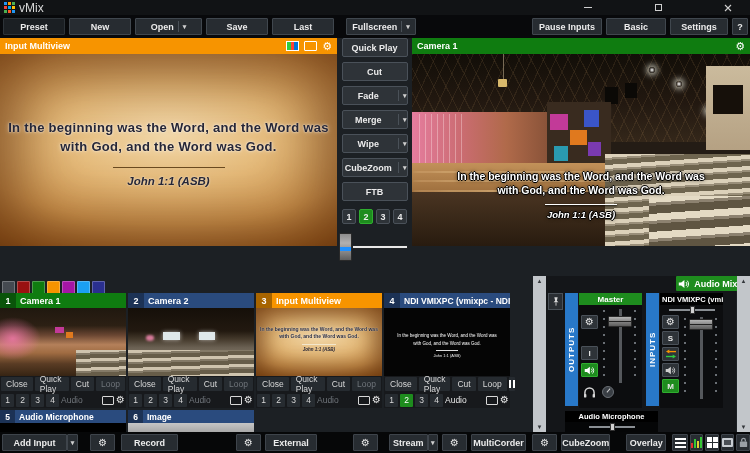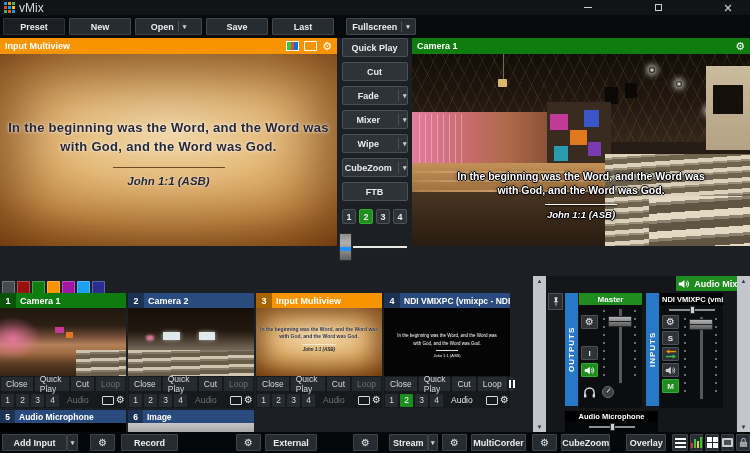--- a/index.html
+++ b/index.html
@@ -95,21 +95,21 @@
   .cell { width:126px; margin-right:2px; }
   .cell-title { height:15px; display:flex; align-items:center; font-size:9px; font-weight:bold; color:#fff; }
   .badge { width:16px; height:15px; background:rgba(0,0,0,.32); display:flex; align-items:center; justify-content:center; margin-right:4px; flex:none; }
   .cname { white-space:nowrap; overflow:hidden; }
   .thumb { position:relative; height:68px; overflow:hidden; background:#000; }
   .ctrl { height:16px; background:#17191c; display:flex; align-items:center; gap:2px; padding:0 1px; }
   .cbtn { height:14px; background:#262b30; color:#d8d8d8; font-size:8.5px; display:flex; align-items:center; justify-content:center; padding:0 5px; border-radius:1px; }
   .cbtn.dim { color:#70757b; }
   .nbtn { width:13px; height:13px; background:#262b30; color:#d8d8d8; font-size:8.5px; display:flex; align-items:center; justify-content:center; border-radius:1px; }
   .nbtn.active { background:#1e8c1e; color:#fff; }
-  .audiolbl { font-size:8.5px; color:#70757b; margin-left:6px; }
+  .audiolbl { font-size:8.5px; color:#70757b; margin-left:0; }
   .audiolbl.on { color:#e8e8e8; }
   .ctrl .spacer { flex:1; }
   .mini-mon { width:12px; height:9px; border:1px solid #d8d8d8; border-radius:1px; }
   .gear-sm { font-family:"DejaVu Sans",sans-serif; font-size:10px; color:#e8e8e8; line-height:1; }
   .pausebtn { width:14px; height:14px; background:#262b30; border-radius:1px; display:flex; align-items:center; justify-content:center; gap:2px; }
   .pausebtn i { width:2px; height:8px; background:#fff; }
 
   
   .th-cam1 { background:
       radial-gradient(32% 45% at 10% 45%, rgba(242,120,170,.85), rgba(242,120,170,0) 70%),
@@ -220,20 +220,34 @@
       <span>Save</span>
     </div>
   <div class="tbtn" style="width:62px">
       <span>Last</span>
     </div>
   <div class="tbtn" style="width:70px;margin-left:8px">
     <span>Fullscreen</span>
       <span class="sep"></span>
       <span class="dd">▾</span>
   </div>
+  <div class="rightgroup">
+    <div class="tbtn" style="width:70px">
+        <span>Pause Inputs</span>
+      </div>
+    <div class="tbtn" style="width:60px">
+        <span>Basic</span>
+      </div>
+    <div class="tbtn" style="width:58px">
+        <span>Settings</span>
+      </div>
+    <div class="tbtn" style="width:16px;margin-right:2px">
+        <span>?</span>
+      </div>
+  </div>
 </div>
 
 <div class="win" style="left:0;width:337px">
   <div class="win-title" style="background: rgb(247, 148, 0);">
     <span class="lbl">Input Multiview</span>
     <span class="icon-colorbars">
         <i style="background:#2ecc40"></i>
         <i style="background:#ff4136"></i>
         <i style="background:#0074d9"></i>
       </span>
@@ -256,21 +270,21 @@
     </div>
   <div class="trbtn">
       <span class="lbl">Cut</span>
     </div>
   <div class="trbtn">
       <span class="lbl">Fade</span>
       <span class="sep"></span>
       <span class="dd">▾</span>
     </div>
   <div class="trbtn">
-      <span class="lbl">Mixer</span>
+      <span class="lbl">Merge</span>
       <span class="sep"></span>
       <span class="dd">▾</span>
     </div>
   <div class="trbtn">
       <span class="lbl">Wipe</span>
       <span class="sep"></span>
       <span class="dd">▾</span>
     </div>
   <div class="trbtn">
       <span class="lbl">CubeZoom</span>

